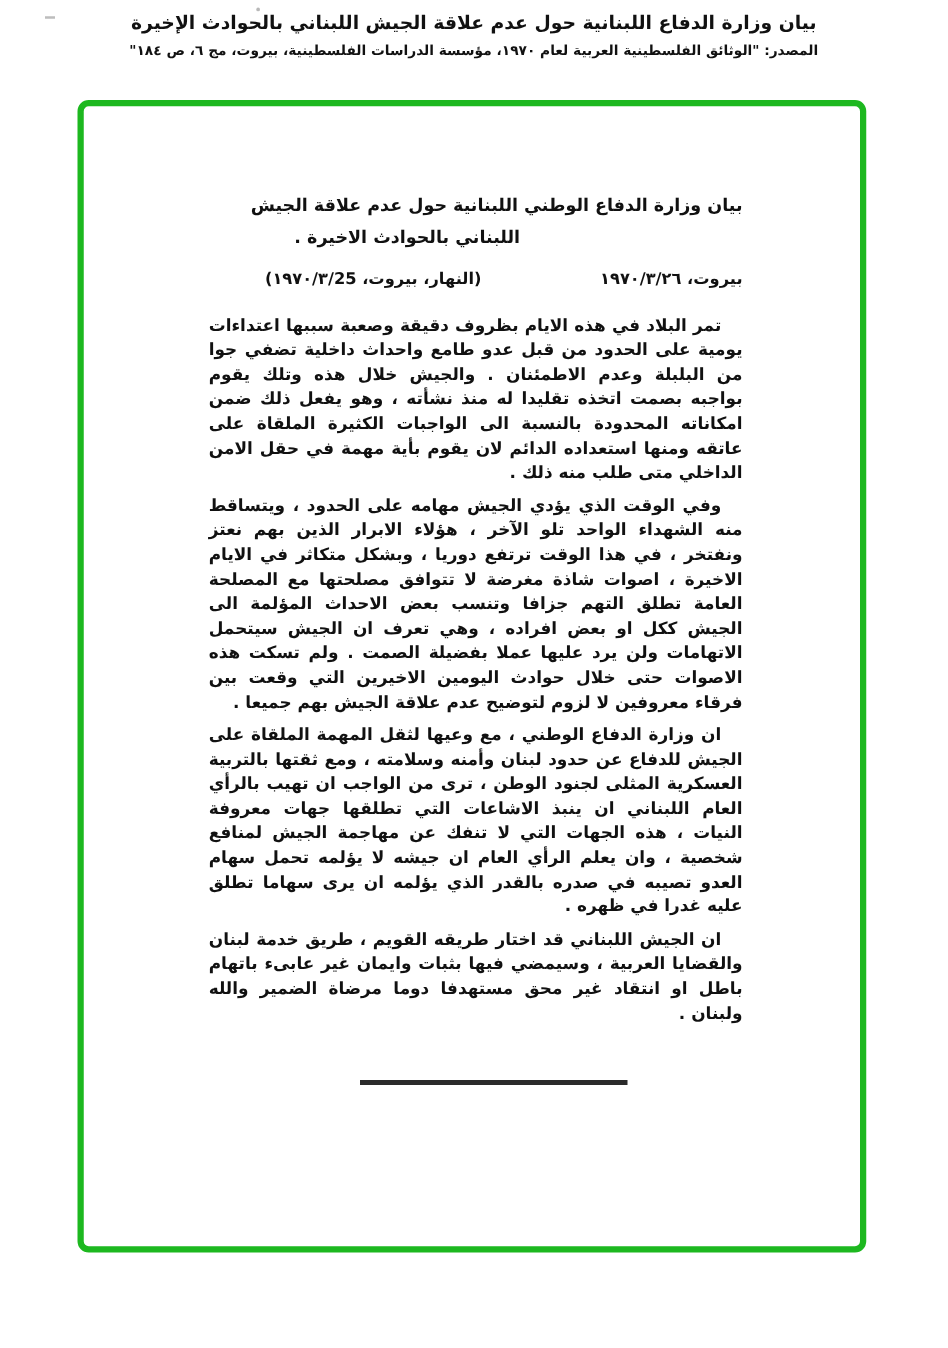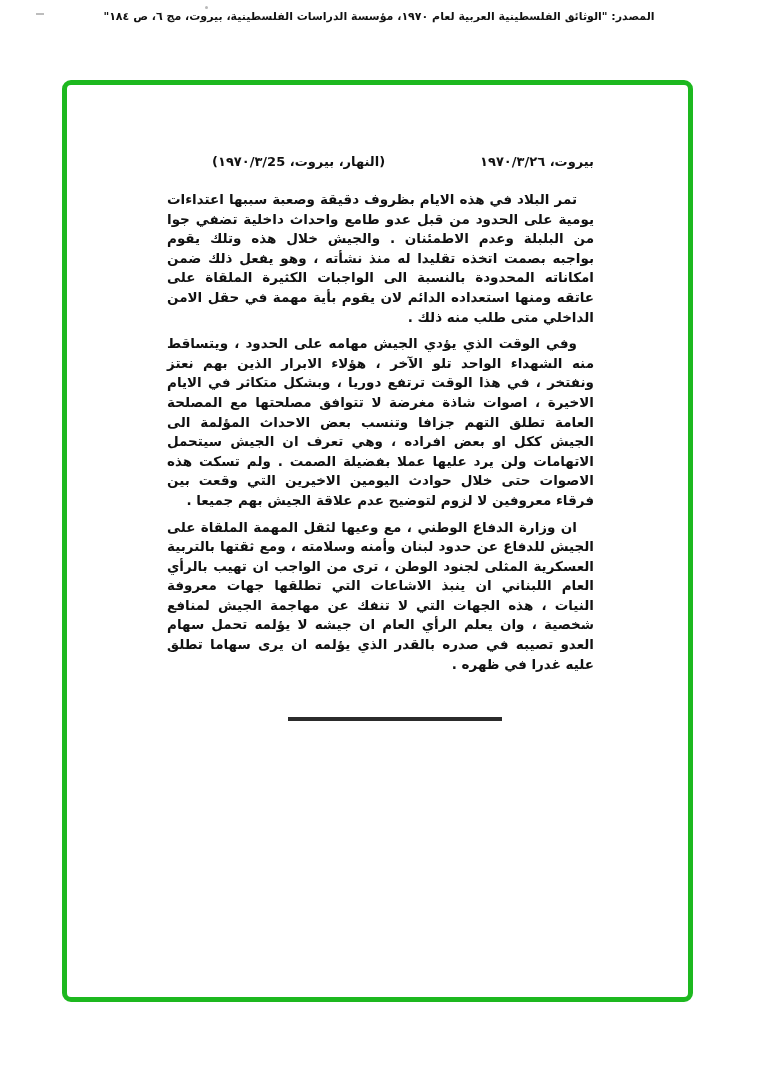--- a/index.html
+++ b/index.html
@@ -107,34 +107,40 @@
     transform: translateX(14px);
   }
 </style>
 </head>
 <body>
 
 <div class="speck-a"></div>
 <div class="speck-b"></div>
 
 <header class="top-header" dir="rtl">
+  <div class="top-title">بيان وزارة الدفاع اللبنانية حول عدم علاقة الجيش اللبناني بالحوادث الإخيرة</div>
   <div class="top-source">المصدر: "الوثائق الفلسطينية العربية لعام ١٩٧٠، مؤسسة الدراسات الفلسطينية، بيروت، مج ٦، ص ١٨٤"</div>
 </header>
 
 <div class="doc-frame">
   <div class="doc-content" dir="rtl">
 
+    <h2 class="doc-title">
+      <span class="line line1">بيان وزارة الدفاع الوطني اللبنانية حول عدم علاقة الجيش</span>
+      <span class="line line2">اللبناني بالحوادث الاخيرة .</span>
+    </h2>
 
     <div class="dateline">
       <span>بيروت، ١٩٧٠/٣/٢٦</span>
       <span>(النهار، بيروت، ١٩٧٠/٣/25)</span>
     </div>
 
     <div class="paras">
       <p>تمر البلاد في هذه الايام بظروف دقيقة وصعبة سببها اعتداءات يومية على الحدود من قبل عدو طامع واحداث داخلية تضفي جوا من البلبلة وعدم الاطمئنان . والجيش خلال هذه وتلك يقوم بواجبه بصمت اتخذه تقليدا له منذ نشأته ، وهو يفعل ذلك ضمن امكاناته المحدودة بالنسبة الى الواجبات الكثيرة الملقاة على عاتقه ومنها استعداده الدائم لان يقوم بأية مهمة في حقل الامن الداخلي متى طلب منه ذلك .</p>
       <p>وفي الوقت الذي يؤدي الجيش مهامه على الحدود ، ويتساقط منه الشهداء الواحد تلو الآخر ، هؤلاء الابرار الذين بهم نعتز ونفتخر ، في هذا الوقت ترتفع دوريا ، وبشكل متكاثر في الايام الاخيرة ، اصوات شاذة مغرضة لا تتوافق مصلحتها مع المصلحة العامة تطلق التهم جزافا وتنسب بعض الاحداث المؤلمة الى الجيش ككل او بعض افراده ، وهي تعرف ان الجيش سيتحمل الاتهامات ولن يرد عليها عملا بفضيلة الصمت . ولم تسكت هذه الاصوات حتى خلال حوادث اليومين الاخيرين التي وقعت بين فرقاء معروفين لا لزوم لتوضيح عدم علاقة الجيش بهم جميعا .</p>
       <p>ان وزارة الدفاع الوطني ، مع وعيها لثقل المهمة الملقاة على الجيش للدفاع عن حدود لبنان وأمنه وسلامته ، ومع ثقتها بالتربية العسكرية المثلى لجنود الوطن ، ترى من الواجب ان تهيب بالرأي العام اللبناني ان ينبذ الاشاعات التي تطلقها جهات معروفة النيات ، هذه الجهات التي لا تنفك عن مهاجمة الجيش لمنافع شخصية ، وان يعلم الرأي العام ان جيشه لا يؤلمه تحمل سهام العدو تصيبه في صدره بالقدر الذي يؤلمه ان يرى سهاما تطلق عليه غدرا في ظهره .</p>
+      <p>ان الجيش اللبناني قد اختار طريقه القويم ، طريق خدمة لبنان والقضايا العربية ، وسيمضي فيها بثبات وايمان غير عابىء باتهام باطل او انتقاد غير محق مستهدفا دوما مرضاة الضمير والله ولبنان .</p>
     </div>
 
     <div class="divider"></div>
 
   </div>
 </div>
 
 </body></html>

